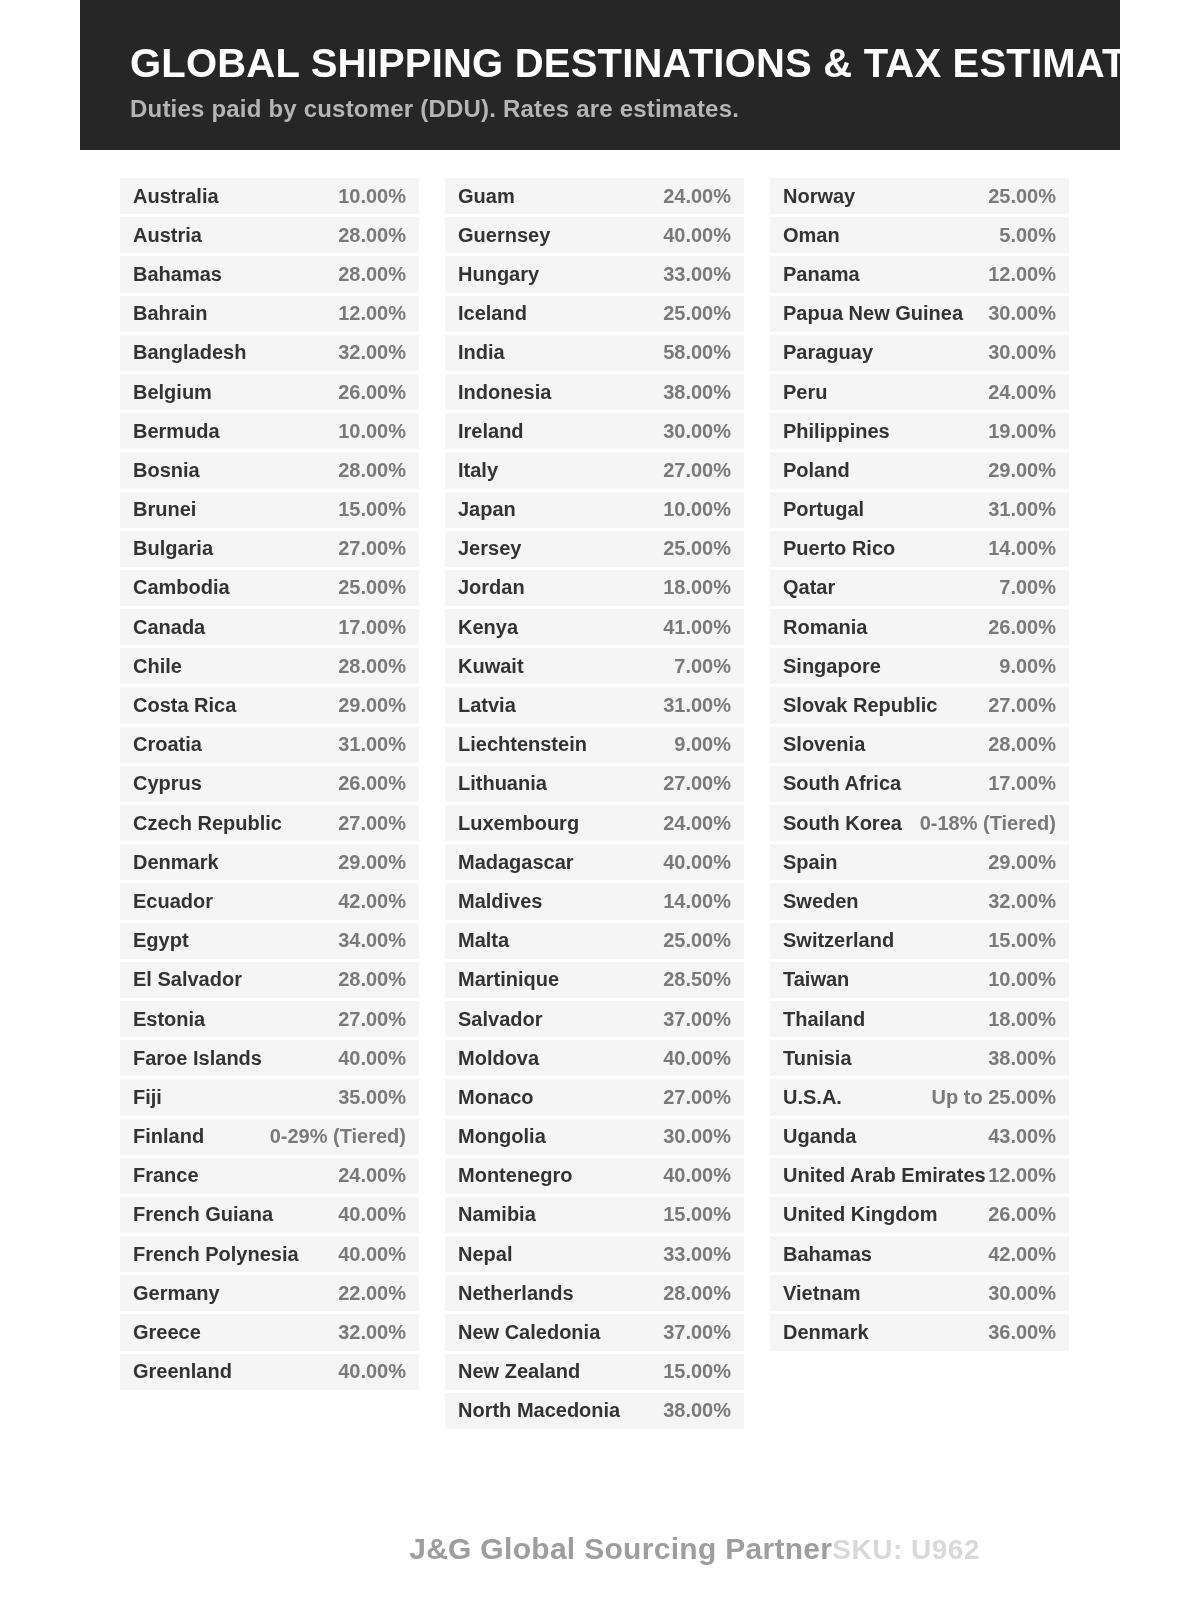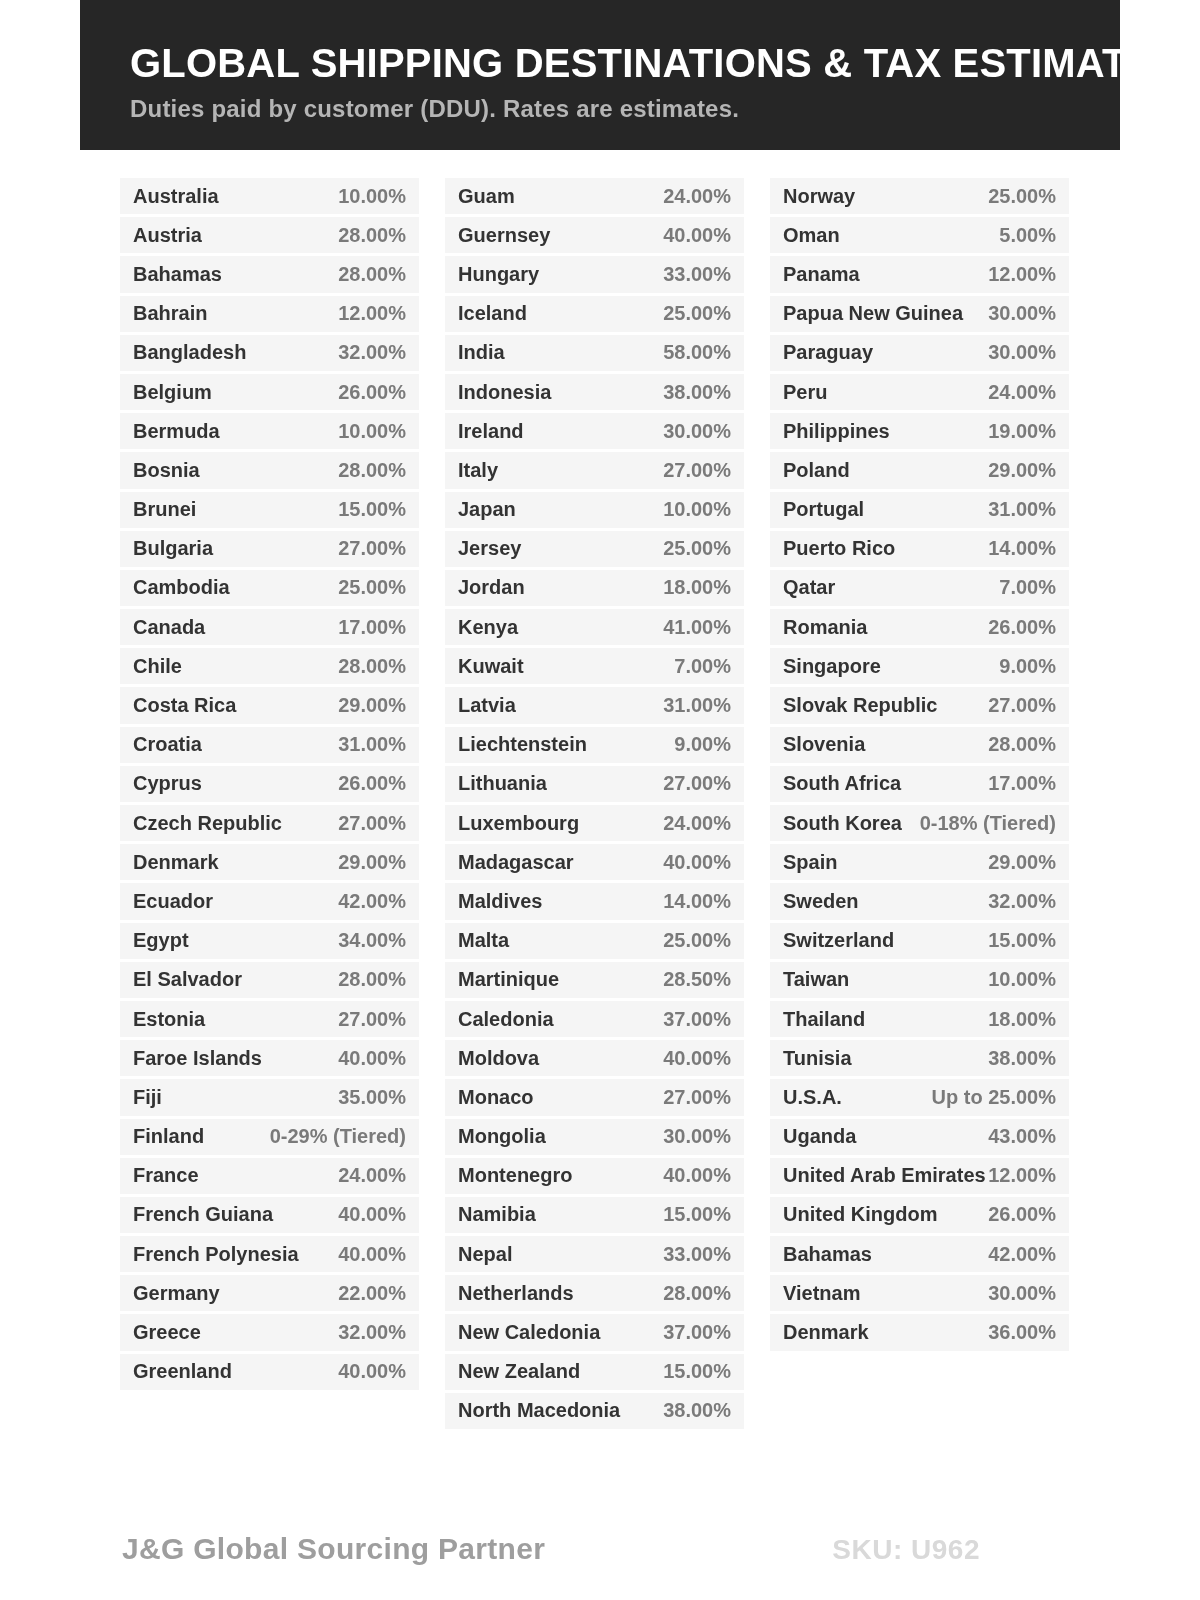--- a/index.html
+++ b/index.html
@@ -70,21 +70,21 @@
     font-weight: bold;
     color: var(--rate-color, #7a7a7a);
     white-space: nowrap;
   }
   .ftr {
     position: absolute;
     left: 42px;
     right: 140px;
     top: 1532px;
     display: flex;
-    justify-content: space-between;
+    justify-content: flex-end;
     align-items: baseline;
   }
   .brand {
     font-size: 30px;
     font-weight: bold;
     color: var(--brand-color, #9e9e9e);
     letter-spacing: 0.3px;
   }
   .sku {
     font-size: 28px;
@@ -361,21 +361,21 @@
     <span class="country">Malta</span>
     <span class="rate">25.00%</span>
   </div>
 
   <div class="row">
     <span class="country">Martinique</span>
     <span class="rate">28.50%</span>
   </div>
 
   <div class="row">
-    <span class="country">Caledonia</span>
+    <span class="country">Salvador</span>
     <span class="rate">37.00%</span>
   </div>
 
   <div class="row">
     <span class="country">Moldova</span>
     <span class="rate">40.00%</span>
   </div>
 
   <div class="row">
     <span class="country">Monaco</span>

